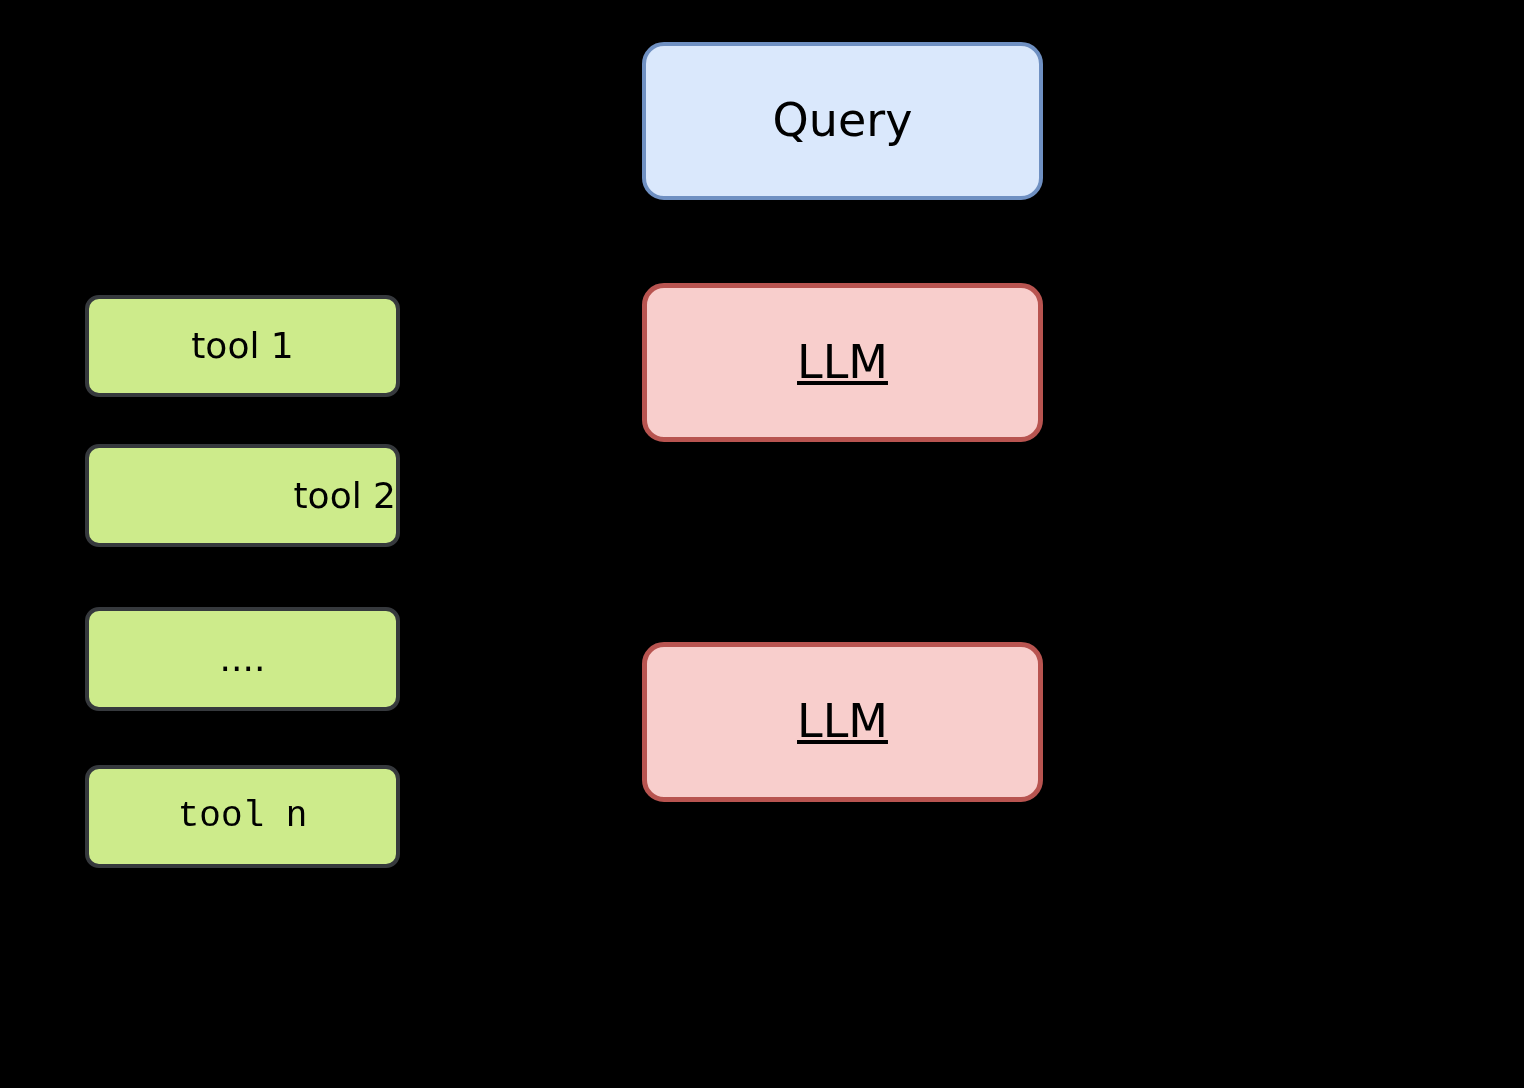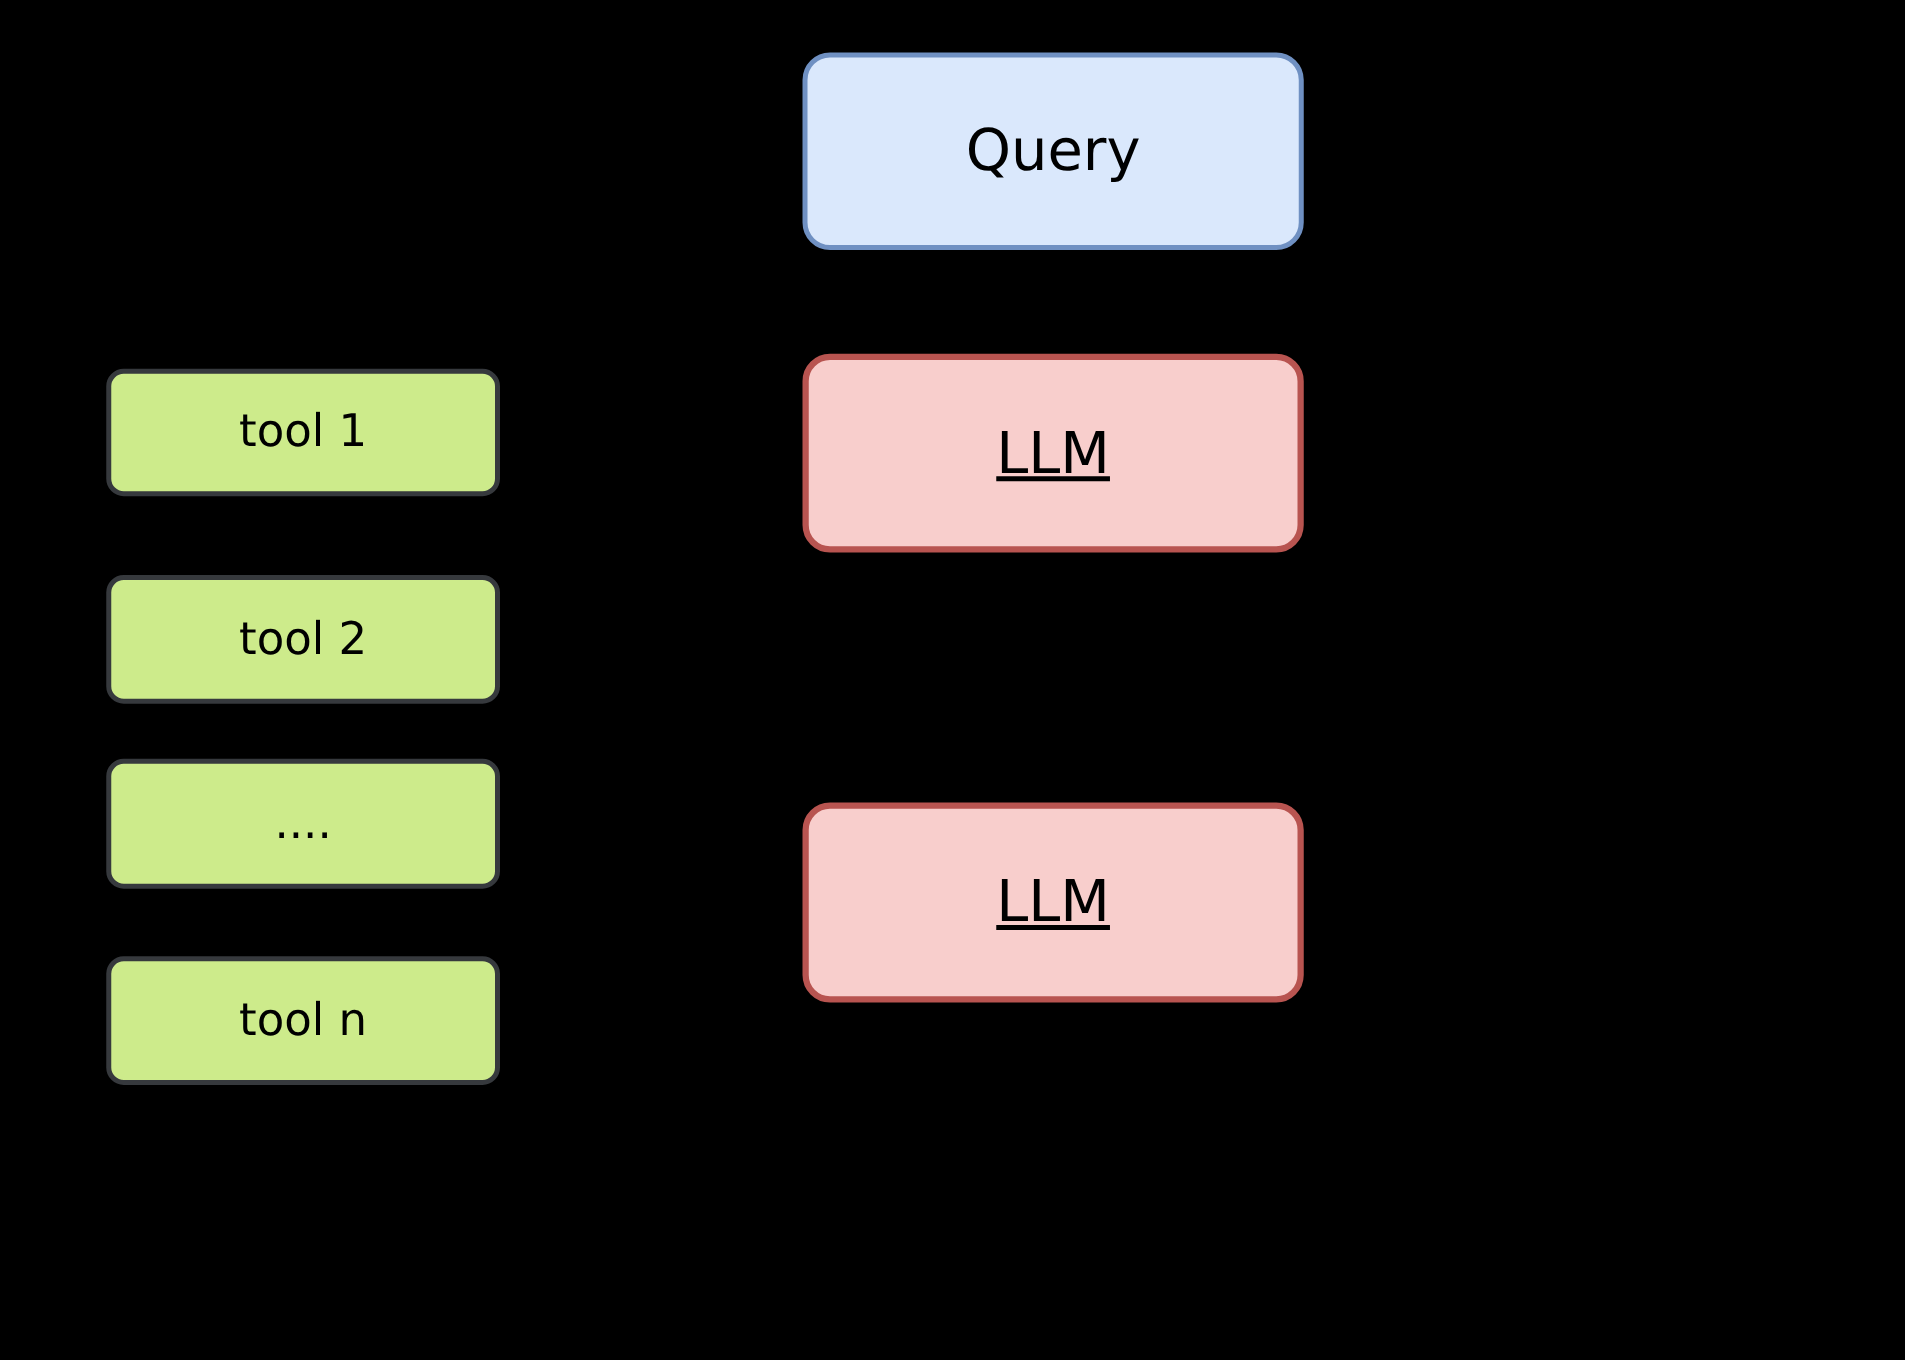--- a/index.html
+++ b/index.html
@@ -46,23 +46,23 @@
     border-radius: 14px;
     font-size: 36px;
     width: 315px;
     left: 85px;
   }
   #node-query  { top: 42px;  height: 158px; }
   #node-llm-1  { top: 283px; height: 159px; }
   #node-llm-2  { top: 642px; height: 160px; }
   #node-answer { top: 881px; height: 160px; }
   #node-tool-1    { top: 295px; height: 102px; }
-  #node-tool-2    { top: 460px; height: 103px; }
+  #node-tool-2    { top: 444px; height: 103px; justify-content: flex-end; }
   #node-tool-dots { top: 607px; height: 104px; }
-  #node-tool-n    { top: 765px; height: 103px; }
+  #node-tool-n    { top: 765px; height: 103px; font-family: Liberation Mono, monospace; }
 </style>
 </head>
 <body>
 
 <div class="canvas">
 
   <div class="node big blue" id="node-query">
     <span>Query</span>
   </div>
 

